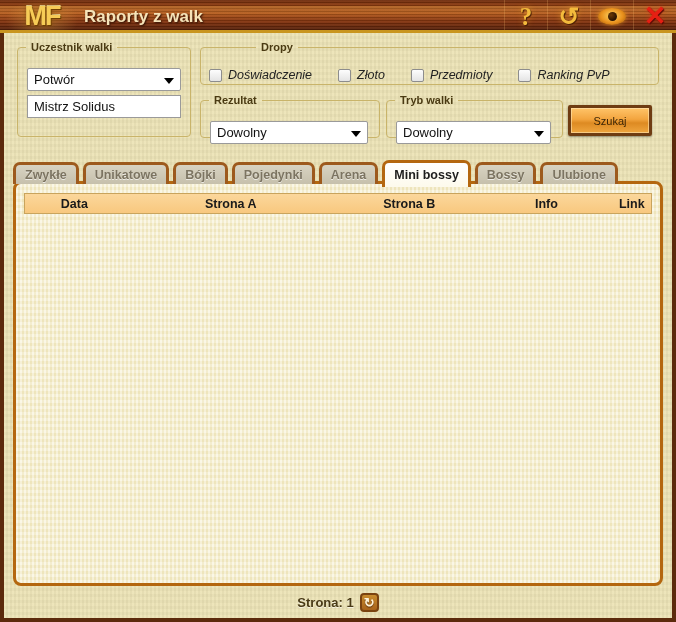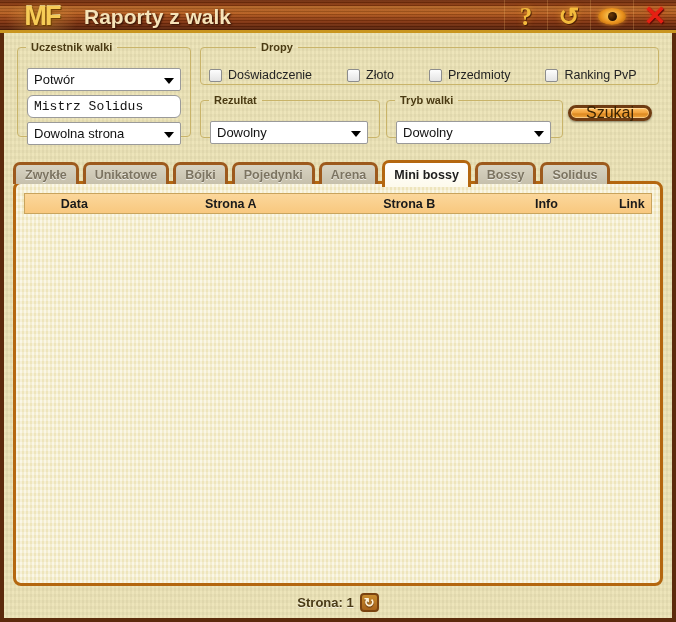--- a/index.html
+++ b/index.html
@@ -62,21 +62,21 @@
     color: #f6cb56;
     text-shadow: 0 0 5px #7d4a06, 1px 1px 0 #6b3d04, 0 -1px 0 #fff0b0;
     background: radial-gradient(ellipse at 50% 60%, rgba(255,205,90,0.34), rgba(255,205,90,0) 72%);
     z-index: 3;
   }
   #title-text {
     position: absolute;
     left: 84px; top: 0;
     height: 33px;
     line-height: 33px;
-    font-size: 21px;
+    font-size: 17px;
     font-weight: bold;
     color: #f6e3b8;
     text-shadow: 1px 1px 2px #2d0f03;
     z-index: 3;
     white-space: nowrap;
   }
   #title-icons {
     position: absolute;
     right: 0; top: 0;
     height: 33px;
@@ -149,26 +149,26 @@
 
   #fs-uczestnik { left: 13px; top: 8px; width: 172px; height: 94px; }
   #fs-dropy     { left: 196px; top: 8px; width: 410px; height: 42px; padding-left: 47px; }
   #fs-rezultat  { left: 196px; top: 61px; width: 178px; height: 42px; }
   #fs-tryb      { left: 382px; top: 61px; width: 175px; height: 42px; }
 
   .inp {
     box-sizing: border-box;
     display: block;
     height: 23px;
-    font-family: Liberation Mono, monospace;
+    font-family: Liberation Sans, sans-serif;
     font-size: 13px;
     color: #111;
     background: #ffffff;
     border: 1px solid #9a9a9a;
-    border-radius: 6px;
+    border-radius: 0;
     padding: 8px 6px;
     outline: none;
   }
   .sel {
     box-sizing: border-box;
     display: block;
     height: 23px;
     font-family: "Liberation Sans", sans-serif;
     font-size: 13px;
     color: #111;
@@ -195,48 +195,49 @@
   #uz-name   { position: absolute; left: 9px;  top: 42px; width: 154px; }
   #uz-side   { position: absolute; left: 9px;  top: 69px; width: 154px; }
   #rez-sel   { position: absolute; left: 9px;  top: 15px; width: 158px; }
   #tryb-sel  { position: absolute; left: 9px;  top: 15px; width: 155px; }
 
   .cbrow {
     position: absolute;
     left: 8px; top: 15px;
     display: flex;
     align-items: center;
-    gap: 17px;
+    gap: 8px;
     font-size: 12.5px;
     color: #232323;
     white-space: nowrap;
+    font-style: italic;
   }
   .cbitem { display: flex; align-items: center; cursor: pointer; margin-right: 18px; }
   .cbbox {
     width: 13px; height: 13px;
     box-sizing: border-box;
     border: 1px solid #8d8d8d;
     background: linear-gradient(180deg, #fdfdfd, #e4e4e4);
     border-radius: 2px;
     margin-right: 6px;
     flex: 0 0 auto;
   }
 
   #btn-szukaj {
     position: absolute;
     left: 564px; top: 72px;
-    width: 84px; height: 16px;
+    width: 84px; height: 31px;
     box-sizing: border-box;
     border: 3px solid #6f3c12;
-    border-radius: 12px;
+    border-radius: 2px;
     background:
       linear-gradient(180deg, #ffc469 0%, #f3a53f 45%, #dd8a22 60%, #f0a63f 100%);
     box-shadow: inset 0 0 0 1px rgba(255,235,190,0.55), 0 1px 2px rgba(0,0,0,0.4);
     display: flex; align-items: center; justify-content: center;
-    font-size: 16px;
+    font-size: 11px;
     color: #3a2405;
     cursor: pointer;
   }
 
   
   #tabs {
     position: absolute;
     left: 9px; top: 160px;
     height: 24px;
     display: flex;
@@ -372,24 +373,20 @@
 
   <div id="form-area">
 
     <fieldset class="fs" id="fs-uczestnik">
       <legend>Uczestnik walki</legend>
       <div class="sel" id="uz-type">
         <span>Potwór</span>
         <span class="arrow"></span>
       </div>
       <input class="inp" id="uz-name" type="text" value="Mistrz Solidus" style="">
-      <div class="sel" id="uz-side">
-        <span>Dowolna strona</span>
-        <span class="arrow"></span>
-      </div>
     </fieldset>
 
     <fieldset class="fs" id="fs-dropy">
       <legend>Dropy</legend>
       <div class="cbrow">
         <label class="cbitem">
           <span class="cbbox"></span>
           <span>Doświadczenie</span>
         </label>
         <label class="cbitem">
@@ -444,21 +441,21 @@
     <div class="tab">
         <span>Arena</span>
       </div>
     <div class="tab active">
         <span>Mini bossy</span>
       </div>
     <div class="tab">
         <span>Bossy</span>
       </div>
     <div class="tab">
-        <span>Solidus</span>
+        <span>Ulubione</span>
       </div>
   </div>
 
   <div id="panel">
     <div id="thead">
       <div class="th c0">Data</div>
       <div class="th c1">Strona A</div>
       <div class="th c2">Strona B</div>
       <div class="th c3">Info</div>
       <div class="th c4">Link</div>

